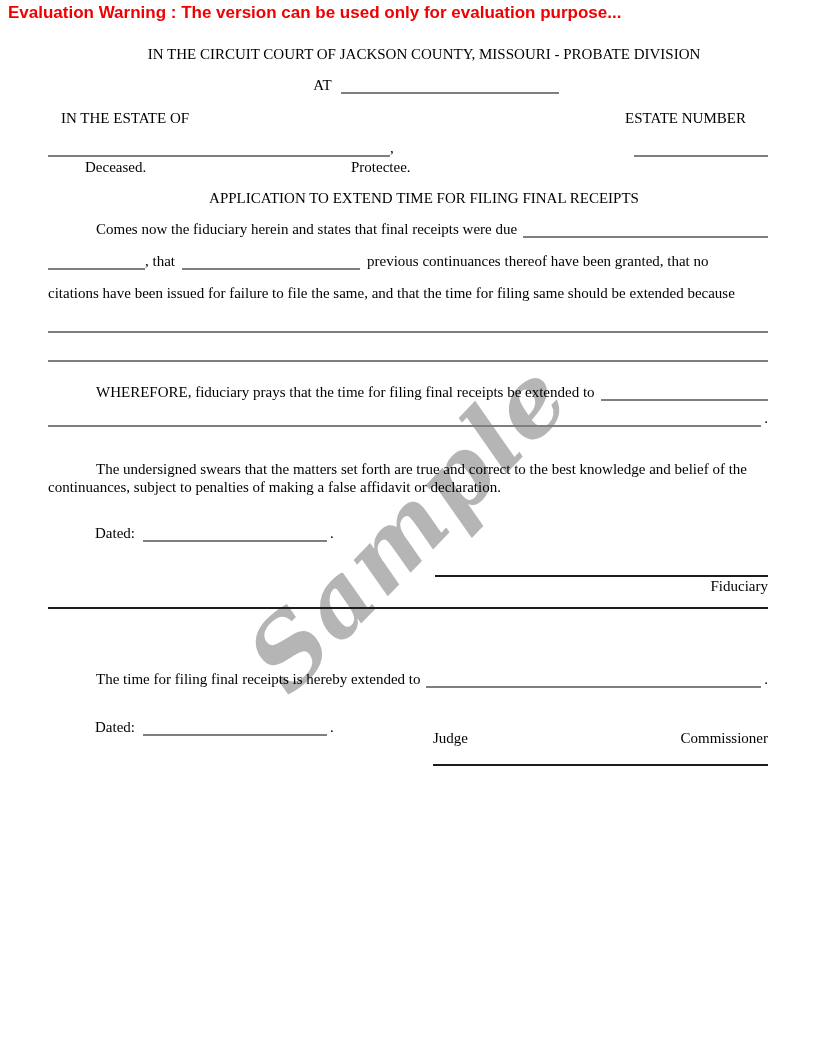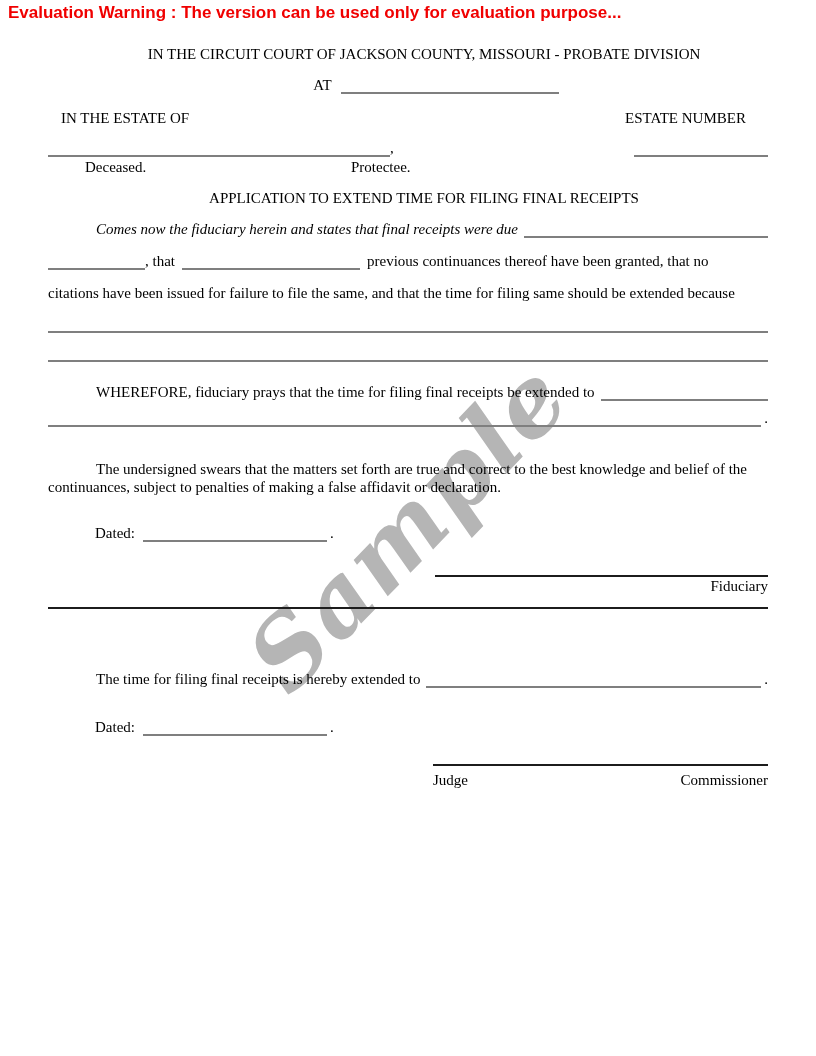--- a/index.html
+++ b/index.html
@@ -68,21 +68,21 @@
     <span class="t">,</span>
     <span style="flex:1;"></span>
     <span class="blank" style="width:134px;"></span>
   </div>
 
   <div class="abs" style="left:48px;top:159px;margin-left:37px;">Deceased.</div>
   <div class="abs" style="left:351px;top:159px;">Protectee.</div>
 
   <div class="abs centered" style="top:190px;">APPLICATION TO EXTEND TIME FOR FILING FINAL RECEIPTS</div>
 
-  <div class="row" style="left:48px;top:222px;width:720px;font-style:italic;">
+  <div class="row" style="left:48px;top:222px;width:720px;">
     <span class="t" style="padding-left:48px;">Comes now the fiduciary herein and states that final receipts were due</span>
     <span class="blank fill" style="margin-left:6px;"></span>
   </div>
 
   <div class="row" style="left:48px;top:254px;width:720px;">
     <span class="blank" style="width:97px;"></span>
     <span class="t">, that</span>
     <span class="blank" style="width:178px;margin-left:7px;"></span>
     <span class="t" style="margin-left:7px;">previous continuances thereof have been granted, that no</span>
   </div>
@@ -124,18 +124,18 @@
     <span class="t" style="margin-left:3px;">.</span>
   </div>
 
   <div class="row" style="left:95px;top:720px;">
     <span class="t">Dated:</span>
     <span class="blank" style="width:184px;margin-left:8px;"></span>
     <span class="t" style="margin-left:3px;">.</span>
   </div>
 
   <div class="rule dark" style="left:433px;top:764px;width:335px;"></div>
-  <div class="abs between" style="left:433px;top:772px;width:335px;gap:40px;">
+  <div class="abs between" style="left:433px;top:730px;width:335px;gap:40px;">
     <span class="t">Judge</span>
     <span class="t">Commissioner</span>
   </div>
 
 </div>
 
 </body></html>

